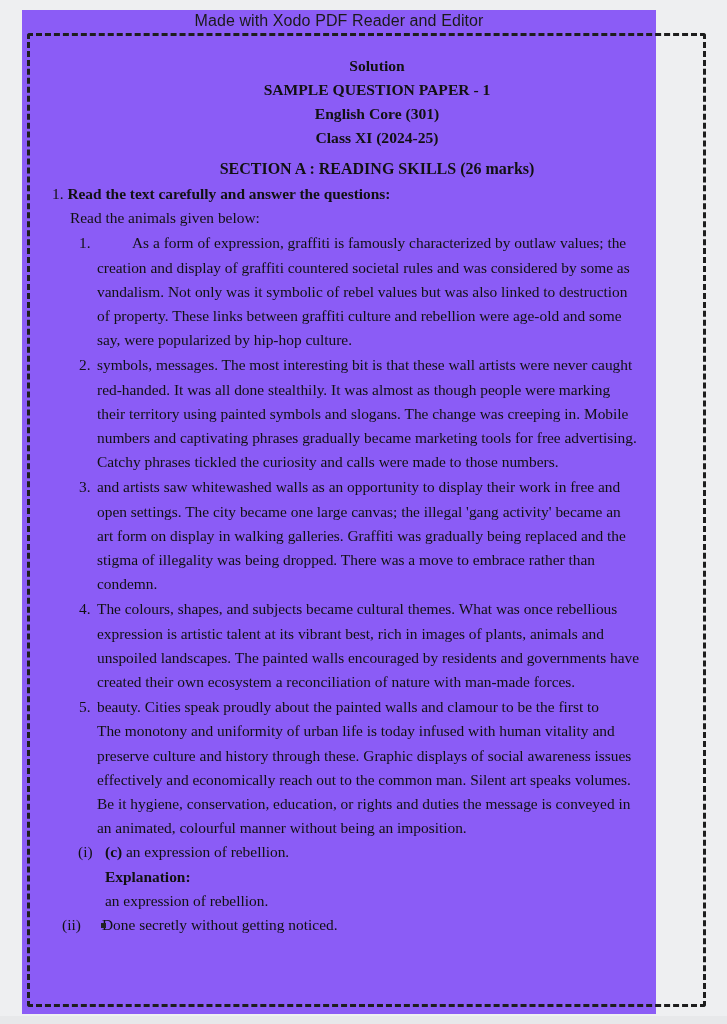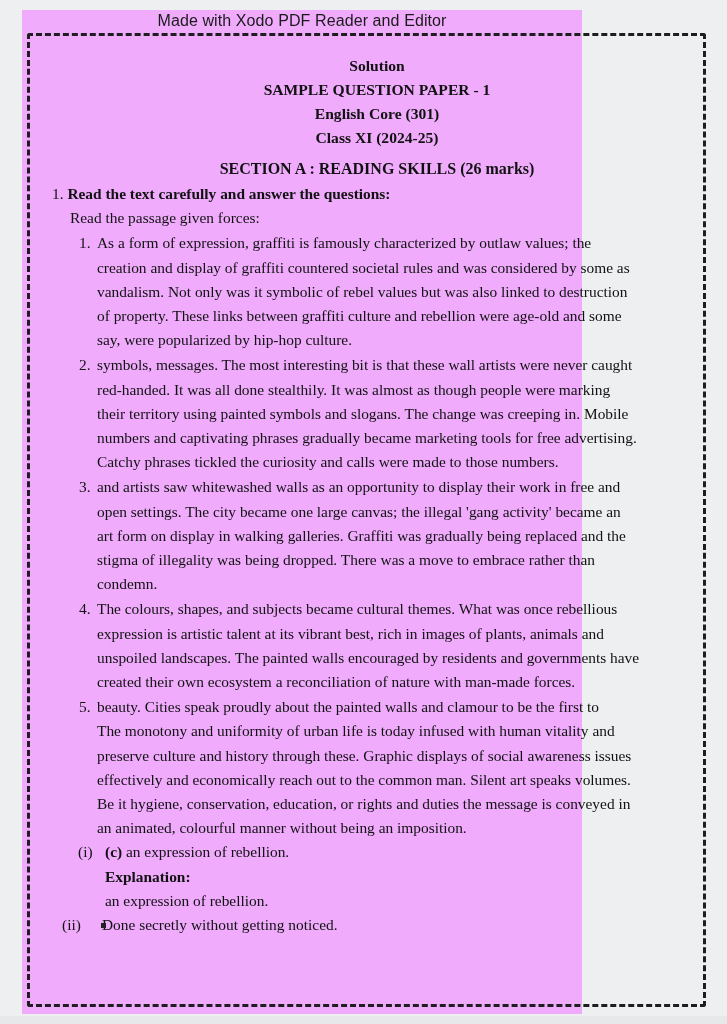--- a/index.html
+++ b/index.html
@@ -4,22 +4,22 @@
 <style>
   html, body { margin:0; padding:0; }
   body {
     width:727px; height:1024px; overflow:hidden;
     background:#eeeff1;
     position:relative;
     font-family: "Liberation Serif", "DejaVu Serif", serif;
     color:#111;
   }
   .page {
-    position:absolute; left:22px; top:10px; width:560px; height:1004px;
-    background:#f0abfc;
+    position:absolute; left:22px; top:10px; width:634px; height:1004px;
+    background:#8b5cf6;
   }
   .watermark {
     position:absolute; left:0; right:0; top:2px; text-align:center;
     font-family:"Liberation Sans", "DejaVu Sans", sans-serif;
     font-size:16px; color:#1a1a1a; letter-spacing:0.1px;
   }
   .frame {
     position:absolute; left:5px; top:23px; width:673px; height:968px;
     border:3px dashed #1e1e1e;
     border-radius:3px;
@@ -58,26 +58,26 @@
     <div class="center hdr-line">Solution</div>
     <div class="center hdr-line">SAMPLE QUESTION PAPER - 1</div>
     <div class="center hdr-line">English Core (301)</div>
     <div class="center hdr-line">Class XI (2024-25)</div>
     <div class="center hdr-line section">SECTION A : READING SKILLS (26 marks)</div>
 
     <div class="q-title">
       <span class="num">1.</span>
       <span>Read the text carefully and answer the questions:</span>
     </div>
-    <div class="intro">Read the passage given forces:</div>
+    <div class="intro">Read the animals given below:</div>
 
     <div id="paras">
         <div class="para">
           <span class="pnum">1.</span>
-          <div style="white-space: nowrap;">As a form of expression, graffiti is famously characterized by outlaw values; the</div>
+          <div style="white-space: nowrap; margin-left: 35px;">As a form of expression, graffiti is famously characterized by outlaw values; the</div>
           <div style="white-space: nowrap;">creation and display of graffiti countered societal rules and was considered by some as</div>
           <div style="white-space: nowrap;">vandalism. Not only was it symbolic of rebel values but was also linked to destruction</div>
           <div style="white-space: nowrap;">of property. These links between graffiti culture and rebellion were age-old and some</div>
           <div style="white-space: nowrap;">say, were popularized by hip-hop culture.</div>
         </div>
         <div class="para">
           <span class="pnum">2.</span>
           <div style="white-space: nowrap;">symbols, messages. The most interesting bit is that these wall artists were never caught</div>
           <div style="white-space: nowrap;">red-handed. It was all done stealthily. It was almost as though people were marking</div>
           <div style="white-space: nowrap;">their territory using painted symbols and slogans. The change was creeping in. Mobile</div>

